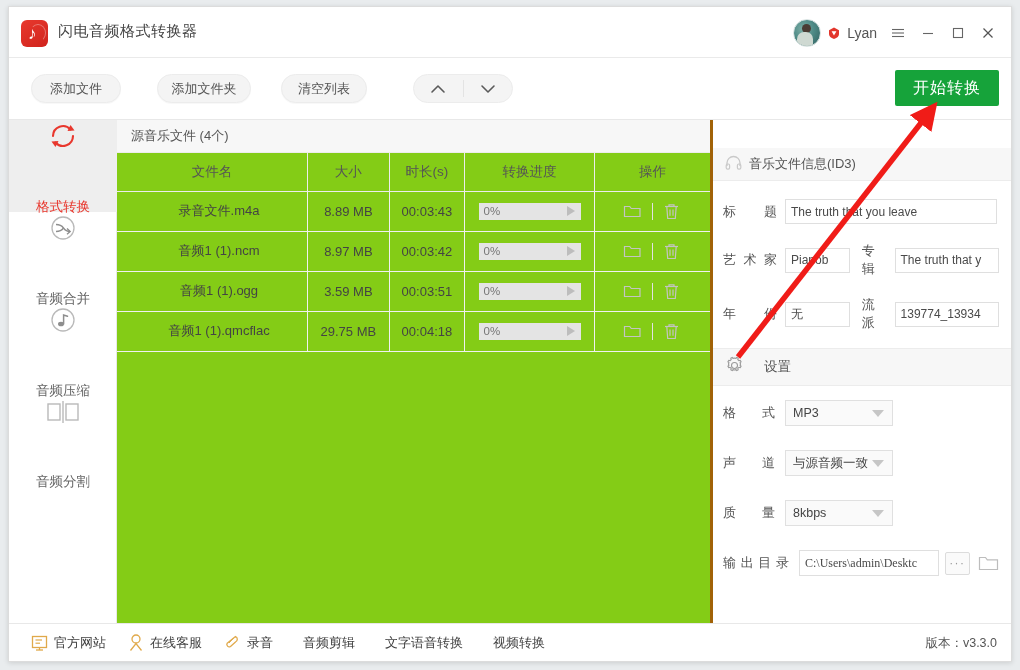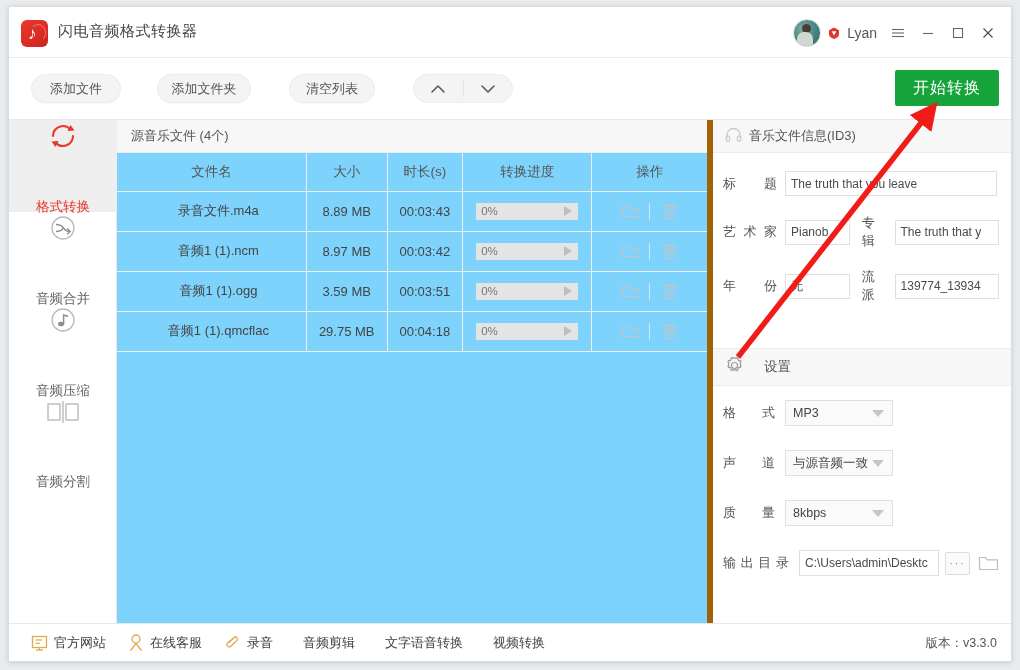--- a/index.html
+++ b/index.html
@@ -99,21 +99,21 @@
     border-radius: 15px;
     background: #f4f4f4;
     border: 1px solid #ececec;
     color: #555; font-size: 13px;
     display: flex; align-items: center; justify-content: center;
     box-shadow: 0 1px 1px rgba(0,0,0,0.03);
     text-align: center;
   }
   #btn-add-file   { left: 22px;  width: 90px; }
   #btn-add-folder { left: 148px; width: 94px; }
-  #btn-clear-list { left: 280px; width: 86px; font-family: Liberation Serif, serif; }
+  #btn-clear-list { left: 272px; width: 86px; font-family: Liberation Serif, serif; }
   .arrow-group {
     position: absolute; left: 404px; top: 16px;
     width: 100px; height: 29px; border-radius: 15px;
     background: #f4f4f4; border: 1px solid #ececec;
     display: flex;
   }
   .arrow-group .ab {
     flex: 1; display: flex; align-items: center; justify-content: center;
     color: #5a5a5a;
   }
@@ -146,22 +146,22 @@
     color: #666; font-size: 13.5px;
   }
   .side-item.active { background: #eeeeee; color: #e8372d; }
   .side-icon { height: 36px; display:flex; align-items:center; justify-content:center; margin-bottom: 7px; }
   .side-label { line-height: 1; margin-top: 40px; }
 
   
   .filelist {
     position: absolute; left: 108px; top: 113px;
     width: 596px; height: 505px;
-    background: #7dd3fc;
-    border-right: 6px solid #a16207;
+    background: #84cc16;
+    border-right: 3px solid #a16207;
   }
   .panel-head {
     height: 33px; background: #f7f7f7;
     border-bottom: 1px solid #ececec;
     display: flex; align-items: center;
     padding-left: 14px;
     font-size: 13px; color: #555;
   }
   table.ftable { width: 100%; border-collapse: collapse; }
   table.ftable th {
@@ -201,21 +201,21 @@
   
   .rightpanel {
     position: absolute; left: 704px; top: 113px;
     width: 300px; height: 505px;
     background: #fff;
   }
   .rp-head {
     height: 33px; background: #f7f7f7;
     border-bottom: 1px solid #ececec;
     display: flex; align-items: center; gap: 7px;
-    padding-left: 12px; font-size: 13px; color: #555;
+    padding-left: 12px; font-size: 13px; color: #555; margin-top: 28px;
   }
   .id3-body { padding: 18px 14px 8px 10px; }
   .frow { display: flex; align-items: center; margin-bottom: 18px; }
   .flabel {
     font-size: 13px; color: #555;
     width: 54px; text-align: justify; text-align-last: justify;
     margin-right: 8px; flex: none;
   }
   .finput {
     height: 25px; border: 1px solid #dfdfdf; background: #fff;
@@ -258,21 +258,21 @@
     width: 0; height: 0;
     border-left: 6px solid transparent;
     border-right: 6px solid transparent;
     border-top: 7px solid #c6c6c6;
   }
   .pathbox {
     height: 26px; width: 144px;
     border: 1px solid #dfdfdf; background: #fff;
     font-size: 12px; color: #4a4a4a;
     display: flex; align-items: center; padding-left: 5px;
-    overflow: hidden; white-space: nowrap;
+    overflow: hidden; white-space: nowrap; font-family: Liberation Serif, serif;
   }
   .dots-btn {
     width: 26px; height: 23px; margin-left: 6px;
     border: 1px solid #dcdcdc; background: #fafafa;
     display: flex; align-items: center; justify-content: center;
     color: #9a9a9a; font-size: 12px; letter-spacing: 1.5px;
     border-radius: 2px;
   }
   .folder-btn { margin-left: 8px; color: #b6b6b6; display:flex; align-items:center; }
 

